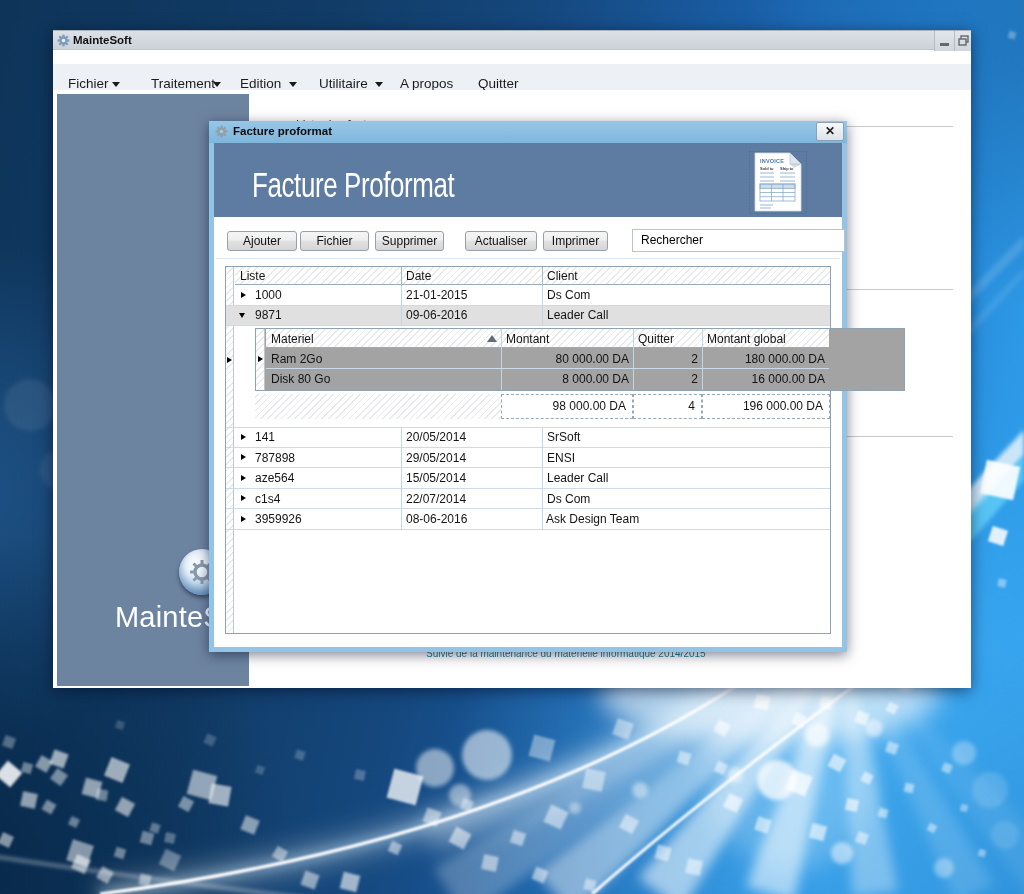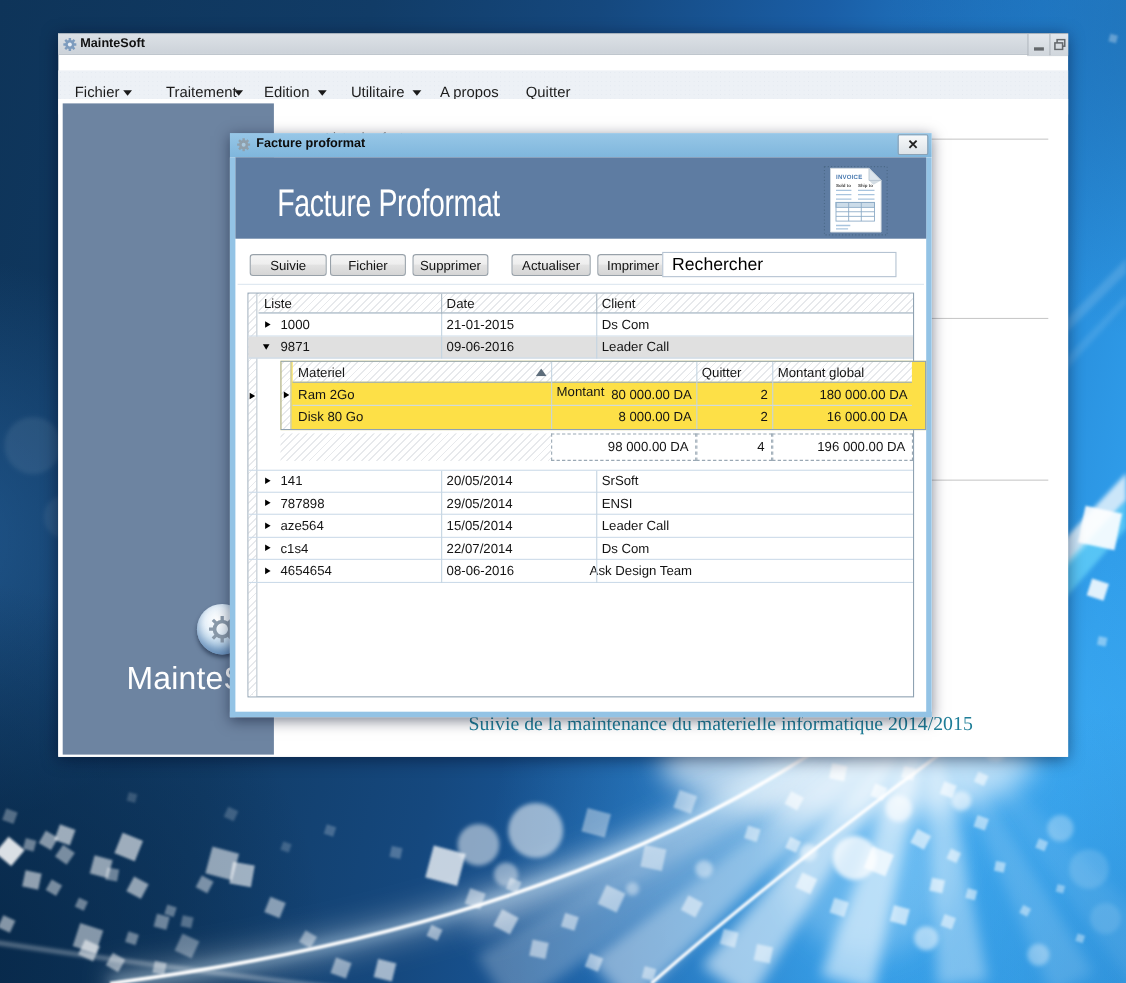--- a/index.html
+++ b/index.html
@@ -35,40 +35,40 @@
   border-left:4.5px solid transparent; border-right:4.5px solid transparent; border-top:5px solid #1a1a1a; }
 #mw-body { position:absolute; left:0; top:60px; width:918px; height:598px; background:#fff; }
 #side { position:absolute; left:4px; top:4px; width:192px; height:592px; background:#6d84a1; }
 #logo-disc { position:absolute; left:122px; top:455px; width:46px; height:46px; border-radius:50%;
   background:radial-gradient(circle at 40% 32%, #ffffff 0%, #e8f2fa 28%, #b9d4ea 55%, #85aed2 78%, #5d8cb8 100%);
   box-shadow:0 3px 4px rgba(15,30,55,0.55), inset 0 -5px 8px rgba(70,110,160,0.55); }
 #logo-gear { position:absolute; left:132px; top:465px; font-size:0; }
 #logo-text { position:absolute; left:58px; top:507px; font-size:29px; color:#fff; letter-spacing:0.2px; }
 .hline { position:absolute; height:1px; background:#c9c9c9; }
 #frag { position:absolute; left:243px; top:28px; width:200px; font-size:12px; color:#333; }
-#foot { position:absolute; left:373px; top:558px; font-size:18px; color:#1f7e98; white-space:nowrap;font-family:Liberation Serif, serif; }
+#foot { position:absolute; left:373px; top:558px; font-size:10px; color:#1f7e98; white-space:nowrap; }
 
 #cw { left:209px; top:121px; width:638px; height:531px; box-shadow:0 3px 12px rgba(0,10,35,0.5); }
 #cw-tb { position:absolute; left:0; top:0; width:638px; height:22px;
   background:linear-gradient(180deg,#97c7e7,#7fb6dc); }
 #cw-title { position:absolute; left:24px; top:4px; font-size:11.5px; font-weight:bold; color:#0c0c0c; }
 #cw-close { position:absolute; left:607px; top:1px; width:28px; height:19px;
   background:linear-gradient(180deg,#f7f9fa,#dde3e8); border:1px solid #8ba2b5; border-radius:2px;
   text-align:center; font-size:12px; font-weight:bold; color:#222; line-height:17px; }
 #cw-frame { position:absolute; left:0; top:22px; width:638px; height:509px;
   border:5px solid #93c3e5; border-top:none; background:#fff; }
 #cw-head { position:absolute; left:0; top:0; width:628px; height:74px; background:#5e7ca2; }
 #cw-head h1 { position:absolute; left:38px; top:22px; font-size:35px; font-weight:normal; color:#fff;
   transform:scaleX(0.74); transform-origin:left; letter-spacing:-0.5px; }
 #inv { position:absolute; left:533px; top:6px; }
 .btn { position:absolute; top:88px; height:20px; border:1px solid #98a1a9; border-radius:3px;
   background:linear-gradient(180deg,#f5f5f5 0%,#eeeeee 45%,#e2e2e2 50%,#d5d5d5 100%);
   font-size:12px; color:#111; text-align:center; line-height:18px; }
-#search { position:absolute; left:388px; top:86px; width:213px; height:23px; border:1px solid #b5c3d2;
-  background:#fff; font-size:16px; color:#000; line-height:21px; padding-left:8px; }
+#search { position:absolute; left:418px; top:86px; width:213px; height:23px; border:1px solid #b5c3d2;
+  background:#fff; font-size:12px; color:#000; line-height:21px; padding-left:8px; }
 
 #grid { position:absolute; left:11px; top:123px; width:606px; height:368px; border:1px solid #8fa2b2; background:#fff; }
 .hatch { background:repeating-linear-gradient(-45deg,#ffffff 0px,#ffffff 3.6px,#e7e9ec 3.6px,#e7e9ec 4.8px); }
 .cell { position:absolute; font-size:12px; color:#141414; white-space:nowrap; }
 .vline { position:absolute; width:1px; background:#c4d4e2; }
 .hrow { position:absolute; left:0; width:604px; height:21px; border-bottom:1px solid #ccdbe9; }
 .num { text-align:right; }
 .tri-r { position:absolute; width:0; height:0; border-left:5px solid #000;
   border-top:3.5px solid transparent; border-bottom:3.5px solid transparent; }
 .tri-d { position:absolute; width:0; height:0; border-top:5px solid #000;
@@ -327,21 +327,21 @@
             <line x1="24.5" y1="33" x2="24.5" y2="50"></line>
               <line x1="36" y1="33" x2="36" y2="50"></line>
           </g>
           <g stroke="#a8c4de" stroke-width="1.2">
             <line x1="13" y1="54" x2="26" y2="54"></line>
               <line x1="13" y1="57" x2="24" y2="57"></line>
           </g>
         </g>
       </svg>
     </div>
-    <div class="btn" style="left:13px;width:70px">Suivie</div>
+    <div class="btn" style="left:13px;width:70px">Ajouter</div>
     <div class="btn" style="left:86px;width:69px">Fichier</div>
     <div class="btn" style="left:161px;width:69px">Supprimer</div>
     <div class="btn" style="left:251px;width:72px">Actualiser</div>
     <div class="btn" style="left:329px;width:65px">Imprimer</div>
     <div id="search">Rechercher</div>
     <div style="position:absolute;left:2px;top:115px;width:624px;height:1px;background:#dde7f0"></div>
     <div id="grid">
 
       <div class="hatch" style="position:absolute;left:0;top:0;width:8px;height:366px;border-right:1px solid #bcc7d0"></div>
 
@@ -363,25 +363,25 @@
       <div class="hrow" style="top:39px;height:20px;background:#e0e0e0"></div>
       <i class="tri-d" style="left:13px;top:46px"></i>
       <div class="cell" style="left:29px;top:41px">9871</div>
       <div class="cell" style="left:180px;top:41px">09-06-2016</div>
       <div class="cell" style="left:321px;top:41px">Leader Call</div>
       <div class="vline" style="left:175px;top:39px;height:20px"></div>
       <div class="vline" style="left:316px;top:39px;height:20px"></div>
 
       <i class="tri-r" style="left:1px;top:90px"></i>
 
-      <div style="position:absolute;left:29px;top:61px;width:587px;height:63px;border:1px solid #8fa2b2;background:#fde047">
+      <div style="position:absolute;left:29px;top:61px;width:650px;height:63px;border:1px solid #8fa2b2;background:#a3a3a3">
         <div class="hatch" style="position:absolute;left:0;top:0;width:9px;height:61px;border-right:1px solid #bcc7d0"></div>
         <div class="hatch" style="position:absolute;left:10px;top:0;width:563px;height:19px;border-bottom:1px solid #9aacbc"></div>
         <div class="cell" style="left:15px;top:3px">Materiel</div>
-        <div class="cell" style="left:250px;top:20px">Montant</div>
+        <div class="cell" style="left:250px;top:3px">Montant</div>
         <div class="cell" style="left:382px;top:3px">Quitter</div>
         <div class="cell" style="left:451px;top:3px">Montant global</div>
         <svg style="position:absolute;left:231px;top:6px" width="10" height="7">
             <polygon points="5,0 10,7 0,7" fill="#5d6d7b"></polygon>
           </svg>
         <div class="vline" style="left:245px;top:0;height:61px"></div>
         <div class="vline" style="left:377px;top:0;height:61px"></div>
         <div class="vline" style="left:446px;top:0;height:61px"></div>
         <div style="position:absolute;left:10px;top:20px;width:563px;height:20px;border-bottom:1px solid #ccdbe9"></div>
         <i class="tri-r" style="left:2px;top:27px"></i>
@@ -423,20 +423,20 @@
       <div class="vline" style="left:316px;top:201px;height:21px"></div>
       <div class="hrow" style="top:222px;height:20px"></div>
       <i class="tri-r" style="left:15px;top:228px"></i>
       <div class="cell" style="left:29px;top:225px">c1s4</div>
       <div class="cell" style="left:180px;top:225px">22/07/2014</div>
       <div class="cell" style="left:321px;top:225px">Ds Com</div>
       <div class="vline" style="left:175px;top:222px;height:20px"></div>
       <div class="vline" style="left:316px;top:222px;height:20px"></div>
       <div class="hrow" style="top:242px;height:21px"></div>
       <i class="tri-r" style="left:15px;top:249px"></i>
-      <div class="cell" style="left:29px;top:245px">4654654</div>
+      <div class="cell" style="left:29px;top:245px">3959926</div>
       <div class="cell" style="left:180px;top:245px">08-06-2016</div>
-      <div class="cell" style="left:310px;top:245px">Ask Design Team</div>
+      <div class="cell" style="left:320px;top:245px">Ask Design Team</div>
       <div class="vline" style="left:175px;top:242px;height:21px"></div>
       <div class="vline" style="left:316px;top:242px;height:21px"></div>
     </div>
   </div>
 </div>
 
 </body></html>

